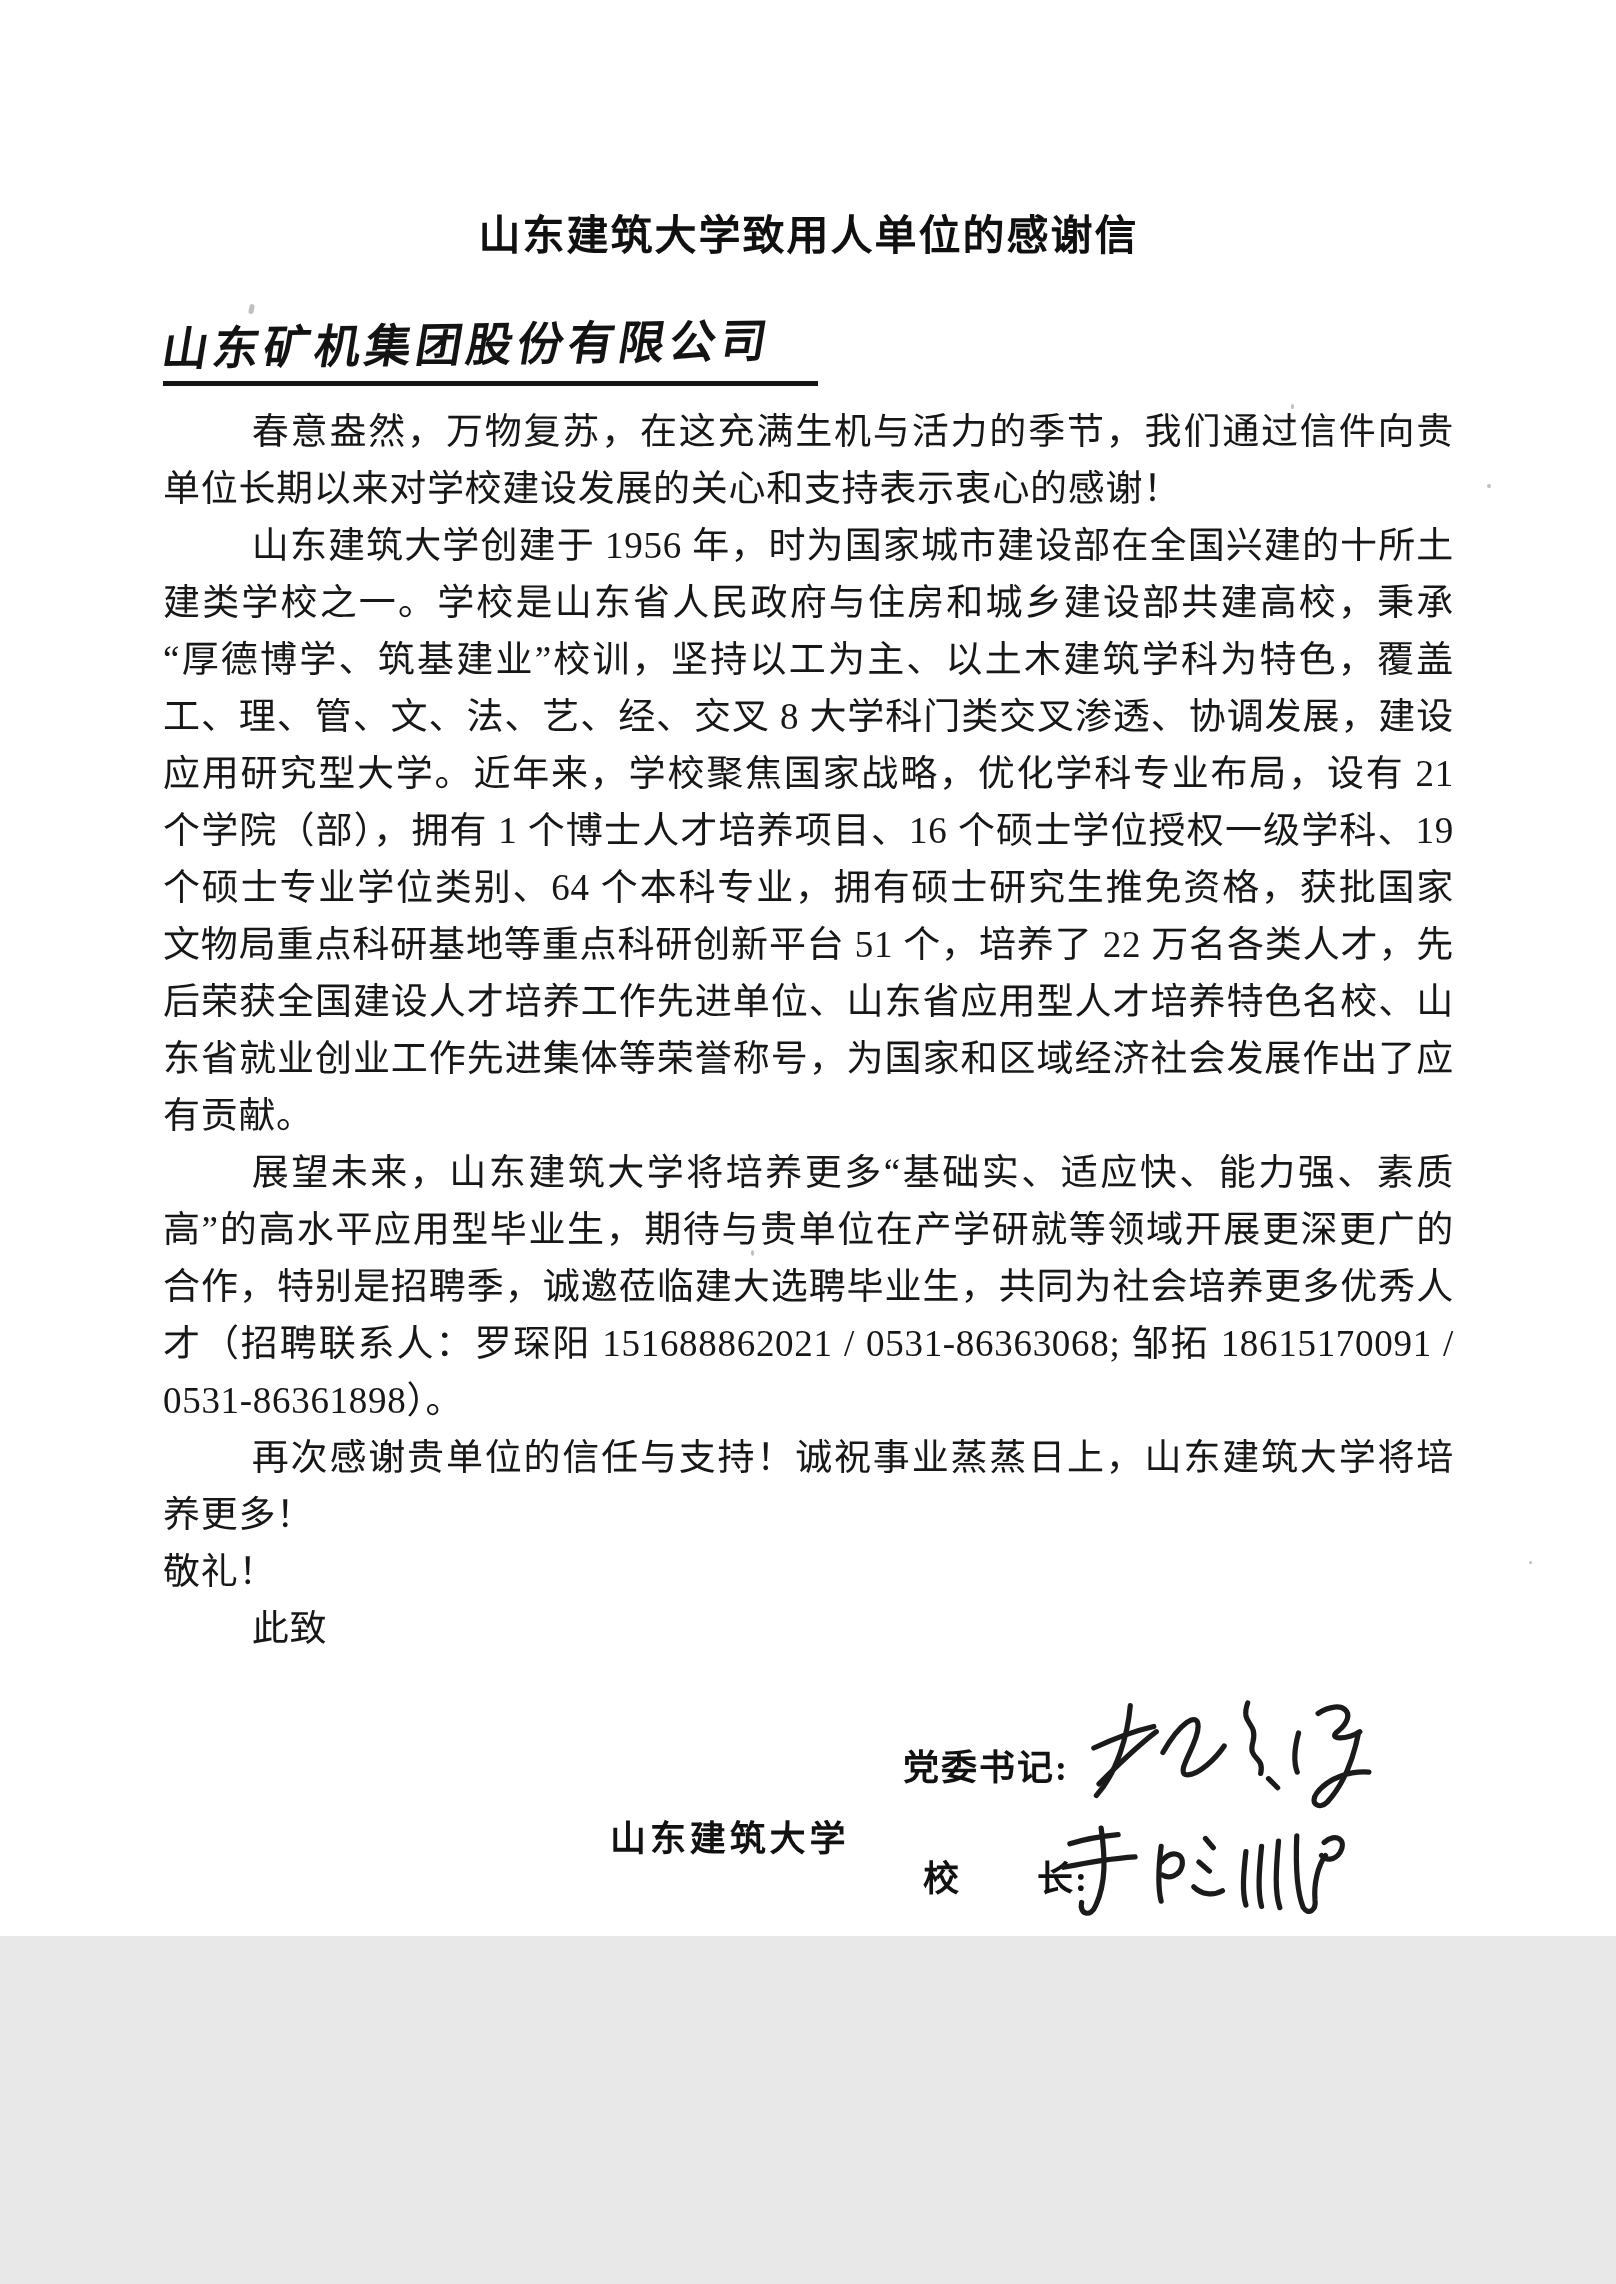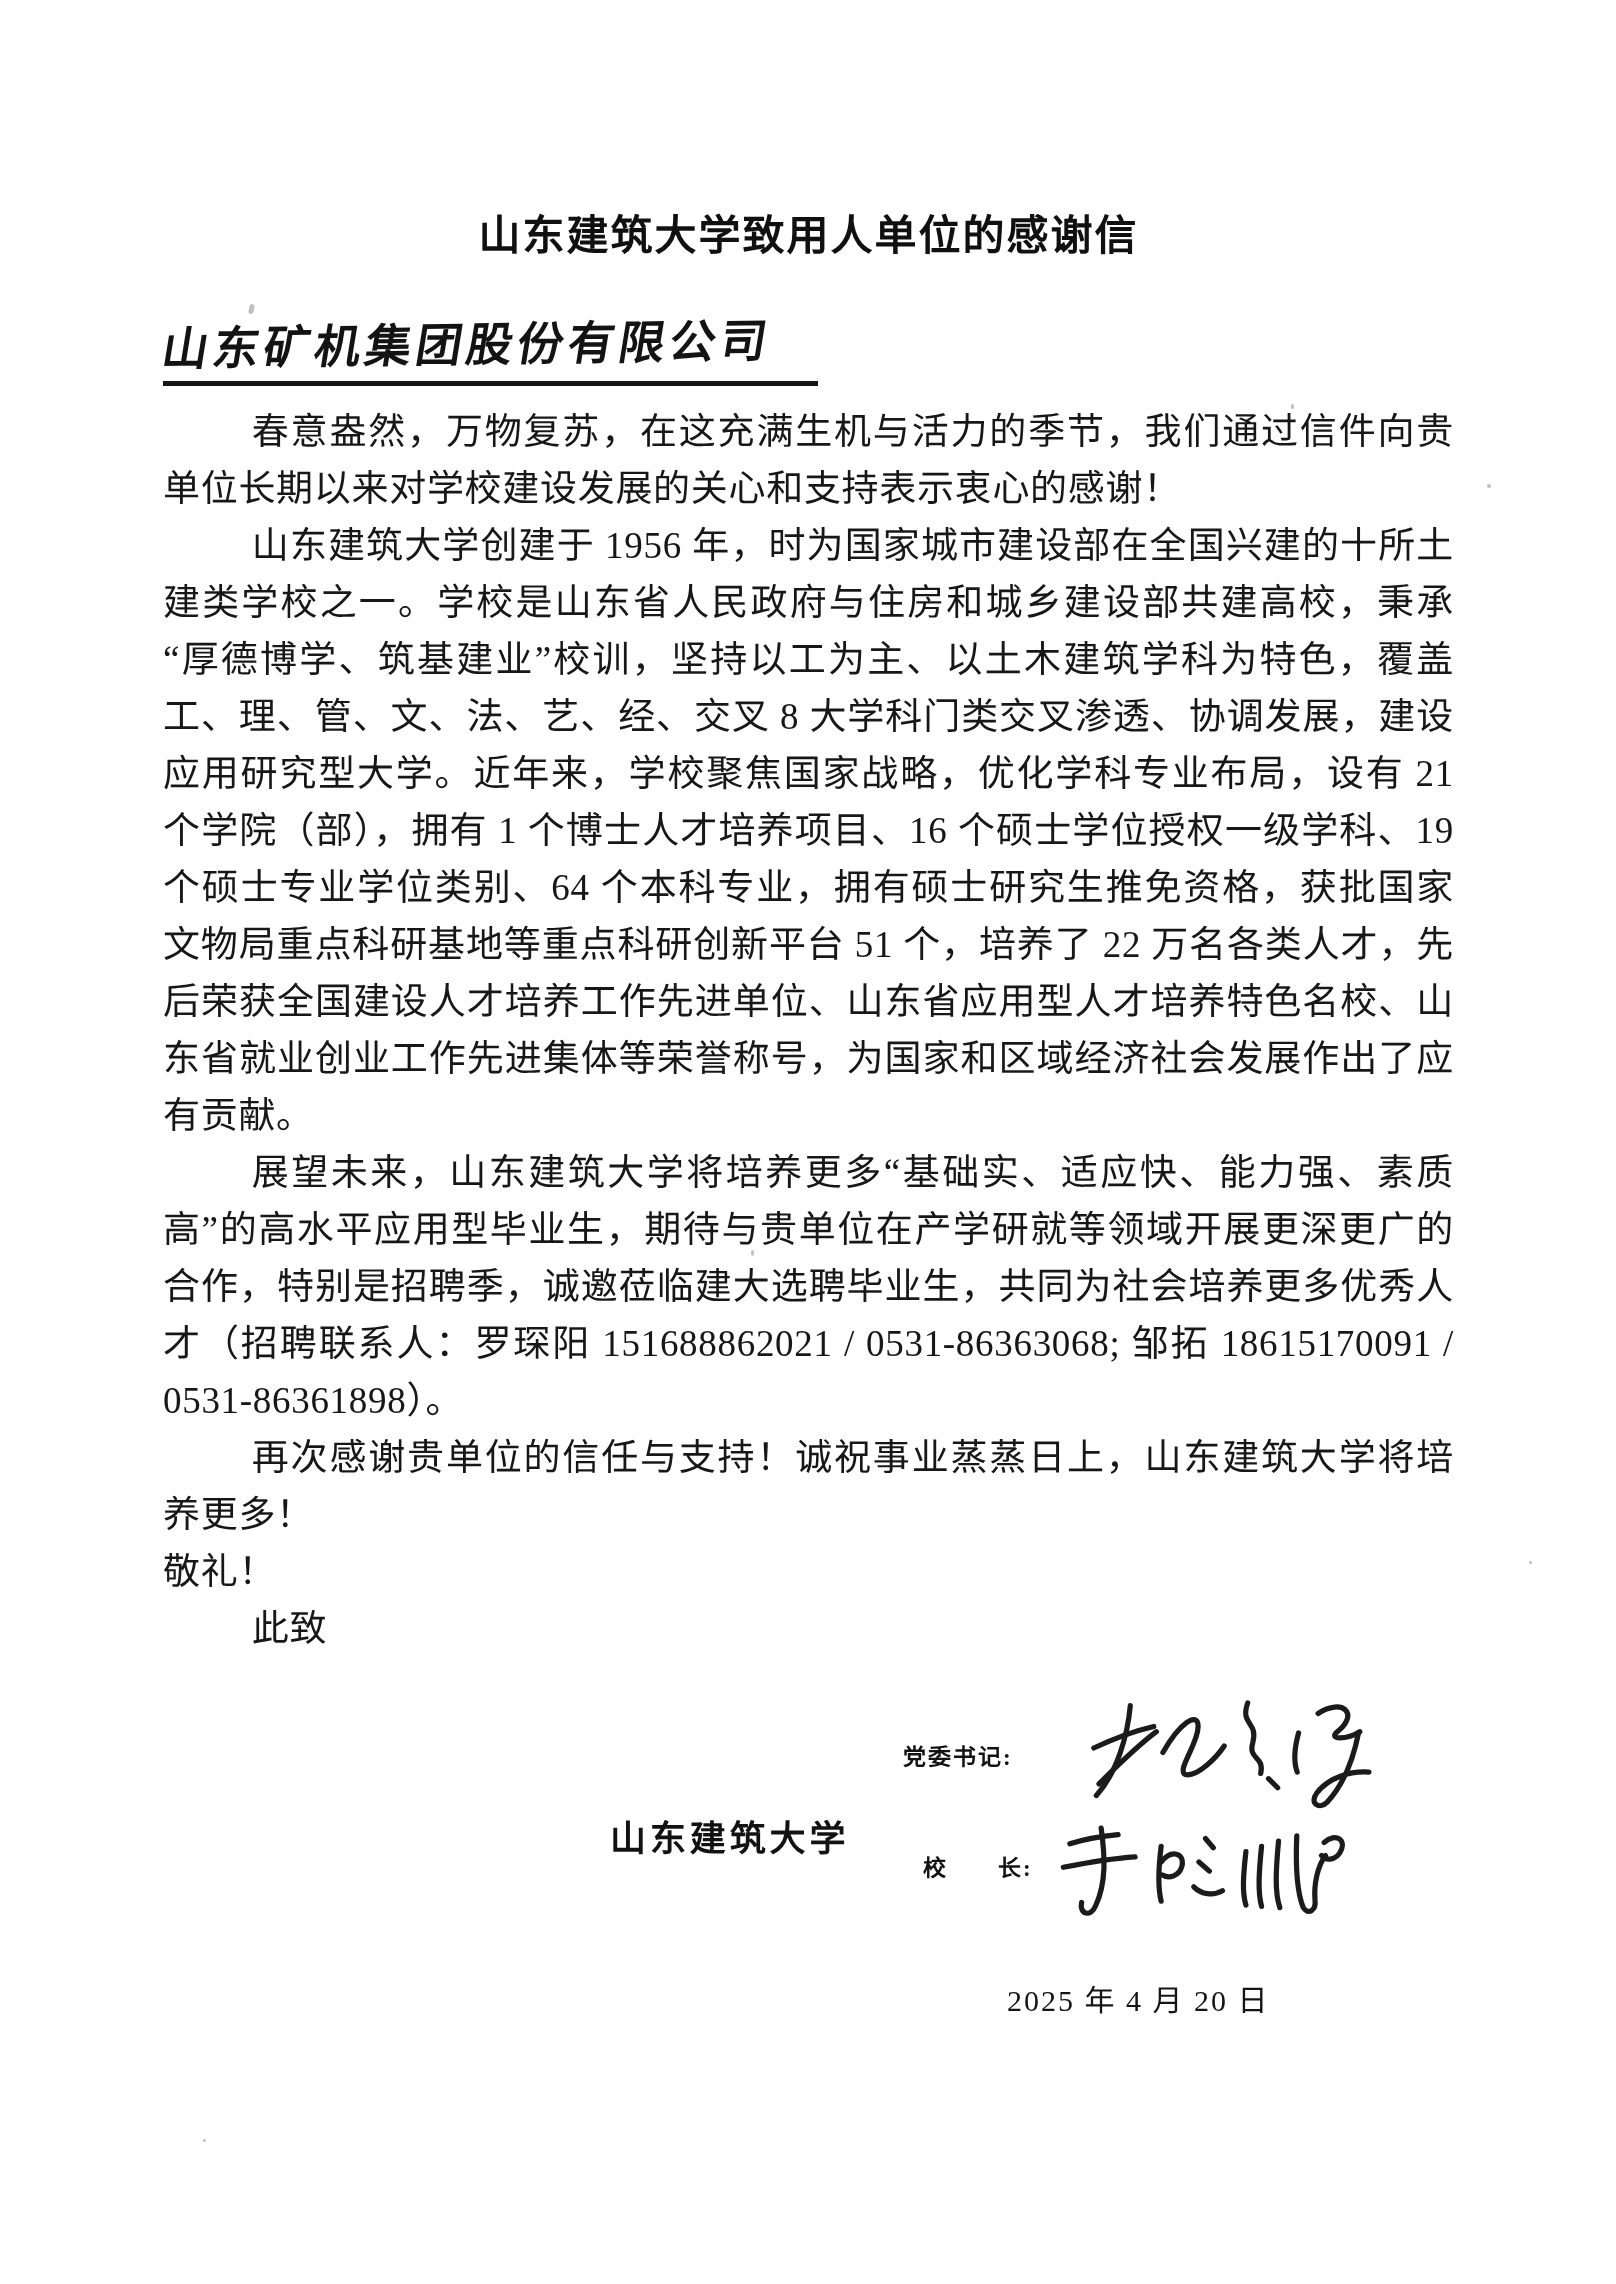--- a/index.html
+++ b/index.html
@@ -1,19 +1,19 @@
 <!DOCTYPE html>
 <html lang="zh-CN" style="font-size:10.4px"><head>
 <meta charset="utf-8">
 <style>
   html, body { margin: 0; padding: 0; background: #e8e8e8; }
   .page {
     position: relative;
     width: 1617px;
-    height: 2284px;
+    height: 1936px;
     margin: 0 auto;
     background: #ffffff;
     color: #161616;
     font-family: "Liberation Serif", "DejaVu Serif", serif;
     overflow: hidden;
   }
   .content { padding: 0 163px; }
 
   .title {
     margin: 201px 0 0 0;
@@ -52,21 +52,21 @@
   p.para.indent { text-indent: 2.4em; }
 
   .sig-section { position: relative; height: 430px; margin-top: 23.5px; }
   .sig-university {
     position: absolute; left: 447px; top: 128px;
     font-size: 36px; font-weight: 700; letter-spacing: 3.9px;
     color: #121212;
   }
   .sig-label {
     position: absolute;
-    font-size: 23px; font-weight: 700; letter-spacing: 2px;
+    font-size: 36px; font-weight: 700; letter-spacing: 2px;
     color: #121212; white-space: pre;
   }
   .sig-label.secretary { left: 740px; top: 57px; }
   .sig-label.president { left: 760px; top: 168px; }
   svg.sig { position: absolute; }
   .sig-1 { left: 906px; top: -7.8px; }
   .sig-2 { left: 886px; top: 121px; }
   .sig-stroke { fill: none; stroke: #1b1b1b; stroke-width: 8; stroke-linecap: round; stroke-linejoin: round; }
 
   .date-line {

